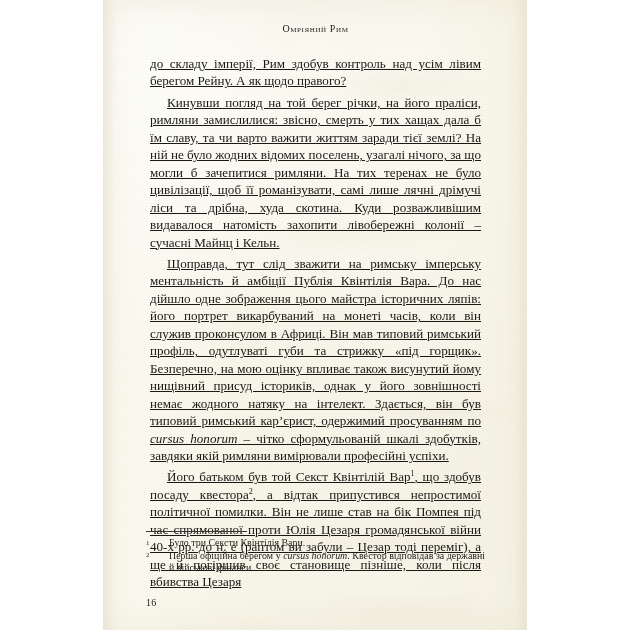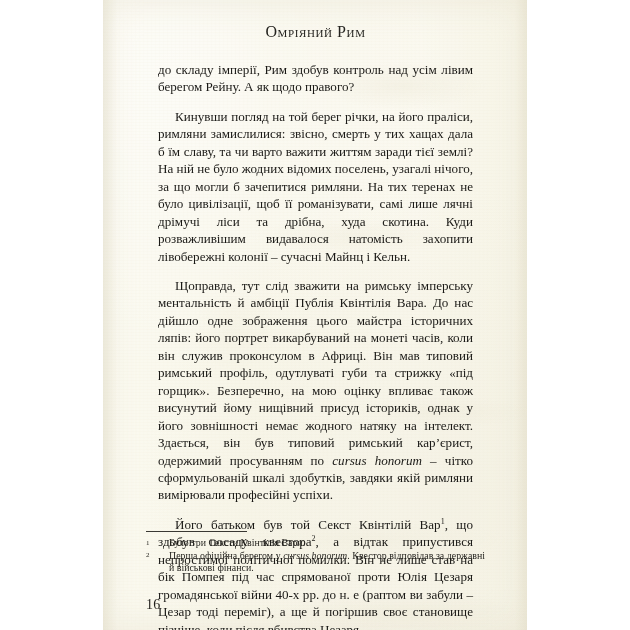--- a/index.html
+++ b/index.html
@@ -66,41 +66,42 @@
     position: absolute;
     left: 43px;          
     top: 0;
     width: 339px;        
   }
 
   #running-head {
     margin: 0;
     padding-top: 24px;
     text-align: center;
-    font-size: 16px;
+    font-size: 10px;
     letter-spacing: 0.6px;
     font-variant: small-caps;
     color: #24231f;
     line-height: 1;
   }
 
   #body-copy {
     margin-top: 21px;
   }
 
   .para {
-    margin: 12px;
+    margin: 4px;
     font-size: 13.1px;
     line-height: 17.45px;
     color: #1a1916;
     text-align: justify;
     text-indent: 17px;
     -webkit-hyphens: none;
     hyphens: none;
     word-spacing: -0.1px;
+    text-decoration: underline;
   }
   .para.no-indent { text-indent: 0; }
 
   .it { font-style: italic; }
 
   sup.fn-ref {
     font-size: 8px;
     vertical-align: super;
     line-height: 0;
   }
@@ -132,21 +133,21 @@
     left: 0;
     top: -0.5px;
     font-size: 7px;
     color: #201f1b;
   }
 
   #folio {
     position: absolute;
     left: 43px;
     top: 597px;
-    font-size: 14px;
+    font-size: 10px;
     color: #1f1e1a;
     letter-spacing: 0.3px;
   }
 
   
   #sheet-edges {
     position: absolute;
     inset: 0;
     pointer-events: none;
     background:

